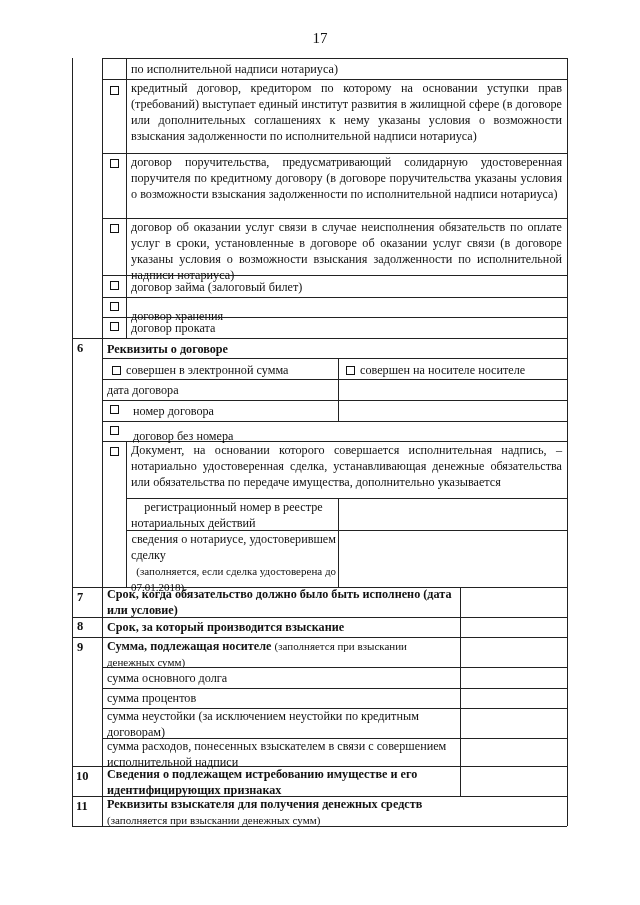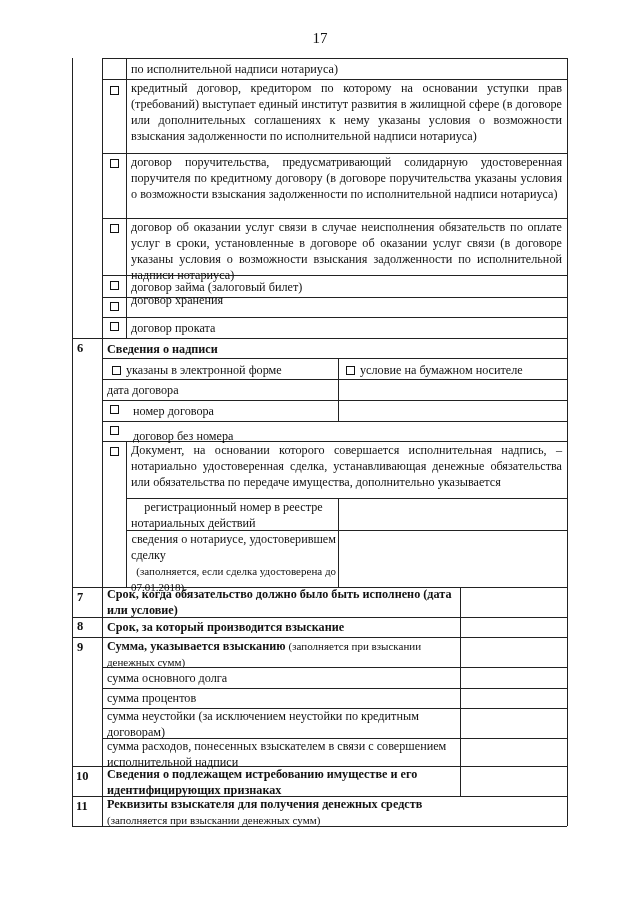--- a/index.html
+++ b/index.html
@@ -89,35 +89,35 @@
 <div>
   <div class="cb" style="left:110px; top:224px;"></div>
   <div class="txt" style="left:131px; top:219px; width:431px;">договор об оказании услуг связи в случае неисполнения обязательств по оплате услуг в сроки, установленные в договоре об оказании услуг связи (в договоре указаны условия о возможности взыскания задолженности по исполнительной надписи нотариуса)</div>
 </div>
 <div>
   <div class="cb" style="left:110px; top:281px;"></div>
   <div class="txt" style="left:131px; top:279px; width:431px;">договор займа (залоговый билет)</div>
 </div>
 <div>
   <div class="cb" style="left:110px; top:302px;"></div>
-  <div class="txt" style="left:131px; top:292px; width:431px;">договор хранения</div>
+  <div class="txt" style="left:131px; top:308px; width:431px;">договор хранения</div>
 </div>
 <div>
   <div class="cb" style="left:110px; top:322px;"></div>
   <div class="txt" style="left:131px; top:320px; width:431px;">договор проката</div>
 </div>
 
 <div class="num" style="left:77px; top:341px;">6</div>
-<div class="txt bold" style="left:107px; top:341px; width:455px;">Сведения о надписи</div>
+<div class="txt bold" style="left:107px; top:341px; width:455px;">Реквизиты о договоре</div>
 
 <div class="txt" style="left:112px; top:362px; width:224px;">
-  <span class="inline-cb"></span><span>указаны в электронной форме</span>
+  <span class="inline-cb"></span><span>совершен в электронной сумма</span>
 </div>
 <div class="txt" style="left:346px; top:362px; width:218px;">
-  <span class="inline-cb"></span><span>условие на бумажном носителе</span>
+  <span class="inline-cb"></span><span>совершен на носителе носителе</span>
 </div>
 
 <div class="txt" style="left:107px; top:382px; width:225px;">дата договора</div>
 <div class="field" style="left:339px; top:380px; width:227px; height:20px;"></div>
 
 <div class="cb" style="left:110px; top:405px;"></div>
 <div class="txt" style="left:133px; top:403px; width:200px;">номер договора</div>
 <div class="field" style="left:339px; top:401px; width:227px; height:20px;"></div>
 
 <div class="cb" style="left:110px; top:426px;"></div>
@@ -138,21 +138,21 @@
 <div class="num" style="left:77px; top:590px;">7</div>
 <div class="txt bold" style="left:107px; top:586px; width:345px; text-align:left;">Срок, когда обязательство должно было быть исполнено (дата или условие)</div>
 <div class="field" style="left:461px; top:588px; width:105px; height:29px;"></div>
 
 <div class="num" style="left:77px; top:619px;">8</div>
 <div class="txt bold" style="left:107px; top:619px; width:345px; text-align:left;">Срок, за который производится взыскание</div>
 <div class="field" style="left:461px; top:618px; width:105px; height:19px;"></div>
 
 <div class="num" style="left:77px; top:640px;">9</div>
 <div class="txt" style="left:107px; top:638px; width:350px; text-align:left;">
-  <span class="bold">Сумма, указывается взысканию</span>
+  <span class="bold">Сумма, подлежащая носителе</span>
   <span class="small">(заполняется при взыскании денежных сумм)</span>
 </div>
 <div class="field" style="left:461px; top:638px; width:105px; height:29px;"></div>
 
 <div class="txt" style="left:107px; top:670px; width:345px; text-align:center;">сумма основного долга</div>
 <div class="field" style="left:461px; top:668px; width:105px; height:20px;"></div>
 
 <div class="txt" style="left:107px; top:690px; width:345px; text-align:left;">сумма процентов</div>
 <div class="field" style="left:461px; top:689px; width:105px; height:19px;"></div>
 

